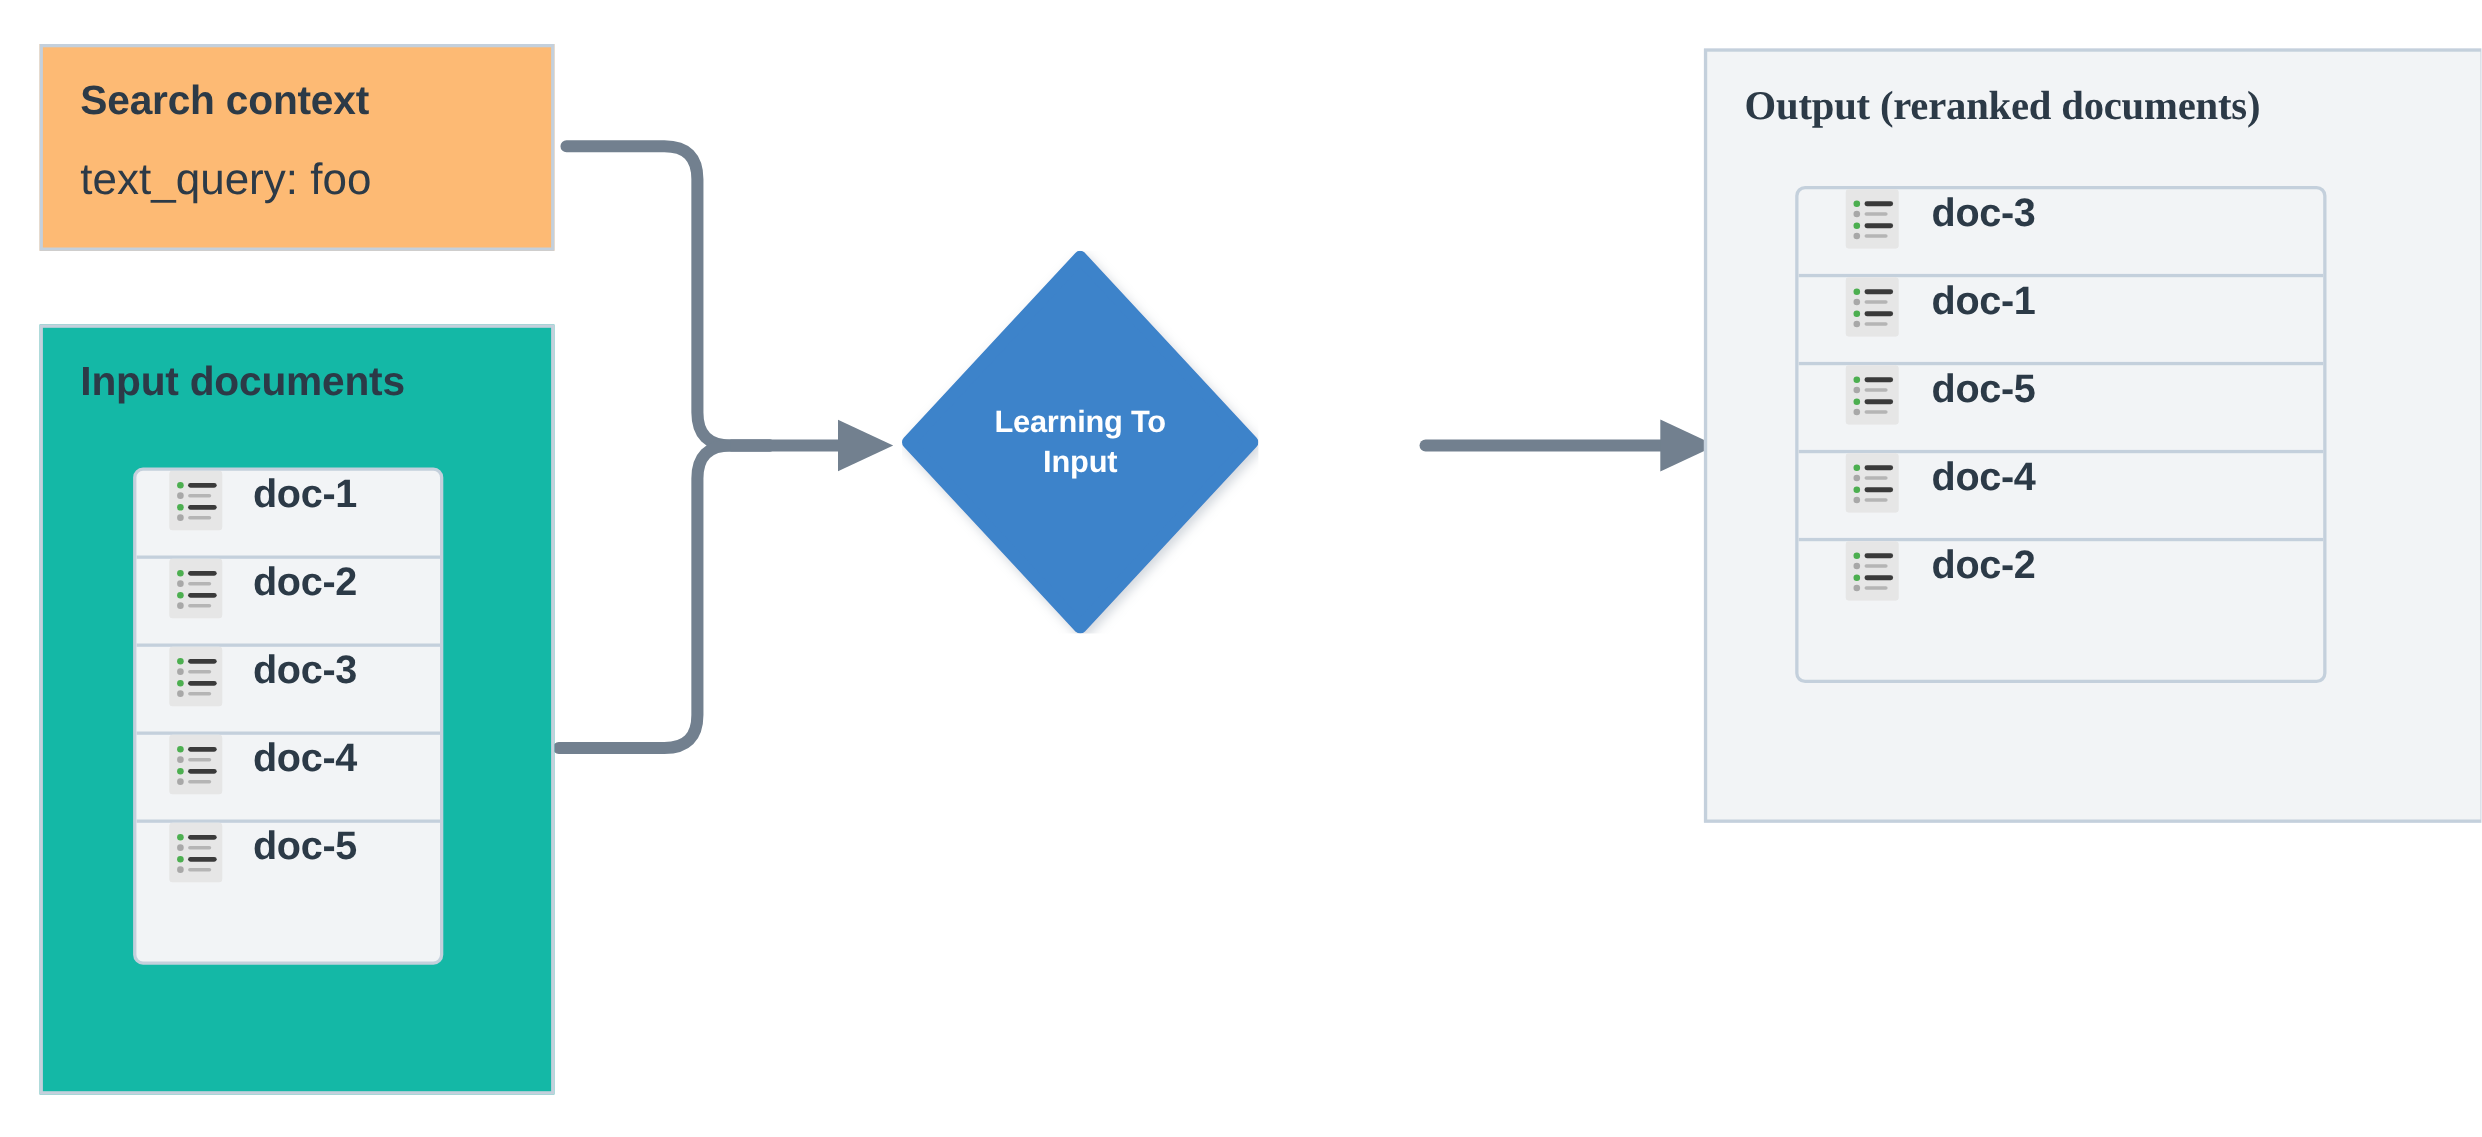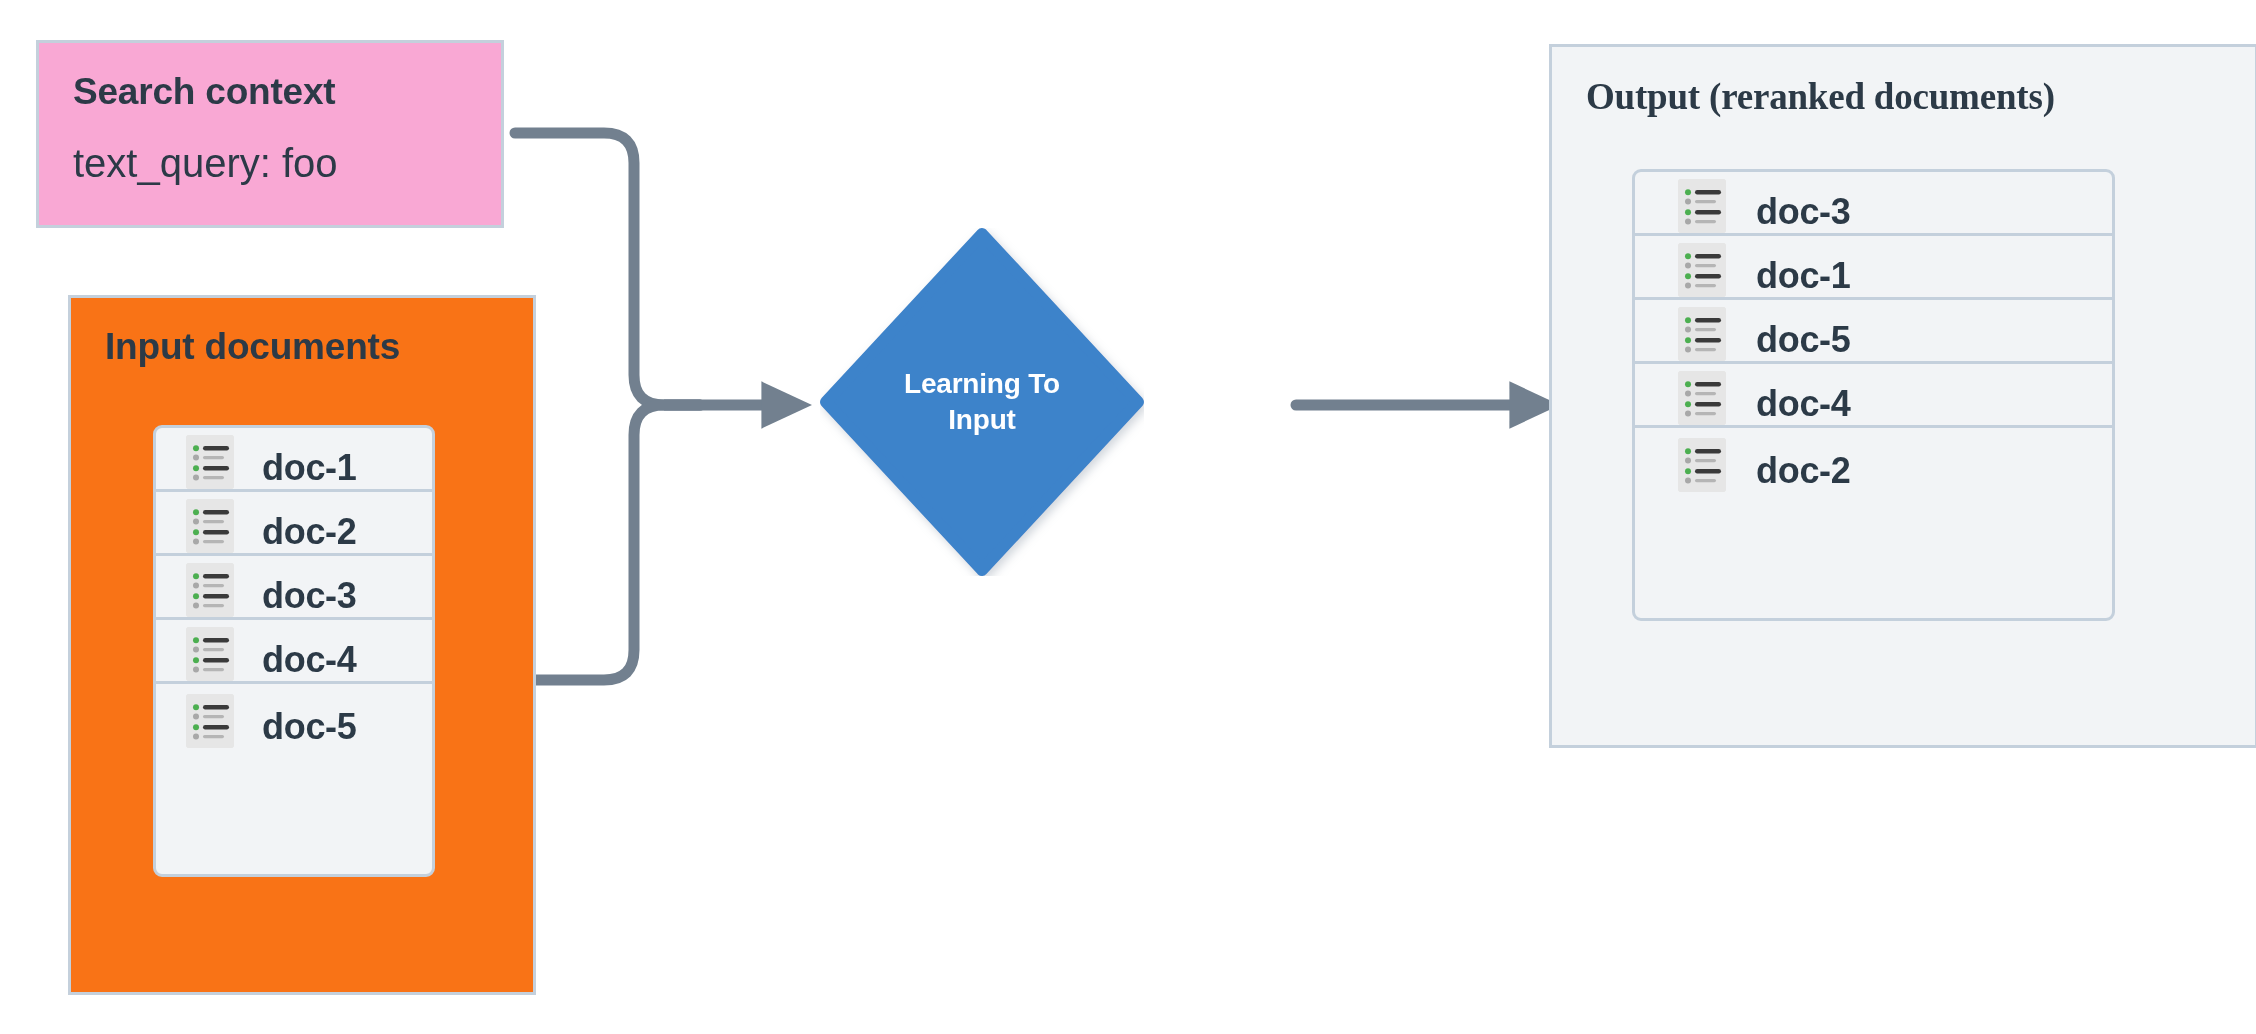--- a/index.html
+++ b/index.html
@@ -99,22 +99,22 @@
     height: 452px;
   }
   #output-doc-list {
     left: 80px;
     top: 122px;
     width: 483px;
     height: 452px;
   }
   .doc-row {
     display: flex;
-    align-items: flex-end;
-    height: 64px;
+    align-items: flex-start;
+    height: 80px;
     box-sizing: border-box;
     border-bottom: 3px solid #c4d0dc;
     padding-left: 30px;
   }
   .doc-row:last-child {
     border-bottom: none;
   }
   #output-doc-list .doc-row {
     padding-left: 43px;
   }
@@ -194,26 +194,26 @@
 
     <path d="M 515 133 H 604 Q 634 133 634 163 V 375 Q 634 405 664 405 H 700" fill="none" stroke="#72808f" stroke-width="11" stroke-linecap="round" stroke-linejoin="round"></path>
 
     <path d="M 508 680 H 604 Q 634 680 634 650 V 435 Q 634 405 664 405 H 700" fill="none" stroke="#72808f" stroke-width="11" stroke-linecap="round" stroke-linejoin="round"></path>
 
     <path d="M 664 405 H 790" fill="none" stroke="#72808f" stroke-width="11" stroke-linecap="butt" marker-end="url(#arrowhead)"></path>
 
     <path d="M 1296 405 H 1538" fill="none" stroke="#72808f" stroke-width="11" stroke-linecap="round" marker-end="url(#arrowhead)"></path>
   </svg>
 
-  <div class="panel" id="search-context" style="background: #f9a8d4; border-color: rgb(196, 208, 220);">
+  <div class="panel" id="search-context" style="background: #fdba74; border-color: rgb(196, 208, 220);">
     <div class="panel-title" style="color: rgb(44, 58, 71);">Search context</div>
     <div class="panel-sub" style="color: rgb(44, 58, 71);">text_query: foo</div>
   </div>
 
-  <div class="panel" id="input-documents" style="background: #f97316; border-color: rgb(196, 208, 220); margin-left: 32px;">
+  <div class="panel" id="input-documents" style="background: #14b8a6; border-color: rgb(196, 208, 220);">
     <div class="panel-title" style="color: rgb(44, 58, 71);">Input documents</div>
     <div class="doc-list" id="input-doc-list" style="background: rgb(242, 244, 246); border-color: rgb(196, 208, 220);">
         <div class="doc-row" style="border-bottom-color: rgb(196, 208, 220);">
           <svg class="doc-icon" viewBox="0 0 48 54" width="48" height="54">
             <rect x="0" y="0" width="48" height="54" rx="2" fill="#e6e6e6"></rect>
             <circle cx="10" cy="13.2" r="3" fill="#4caf50"></circle>
             <rect x="17" y="11" width="26" height="4.4" rx="2.2" fill="#3a3a3a"></rect>
             <circle cx="10" cy="22.6" r="3" fill="#a8a8a8"></circle>
             <rect x="17" y="21" width="21" height="3.2" rx="1.6" fill="#b5b5b5"></rect>
             <circle cx="10" cy="33.2" r="3" fill="#4caf50"></circle>

